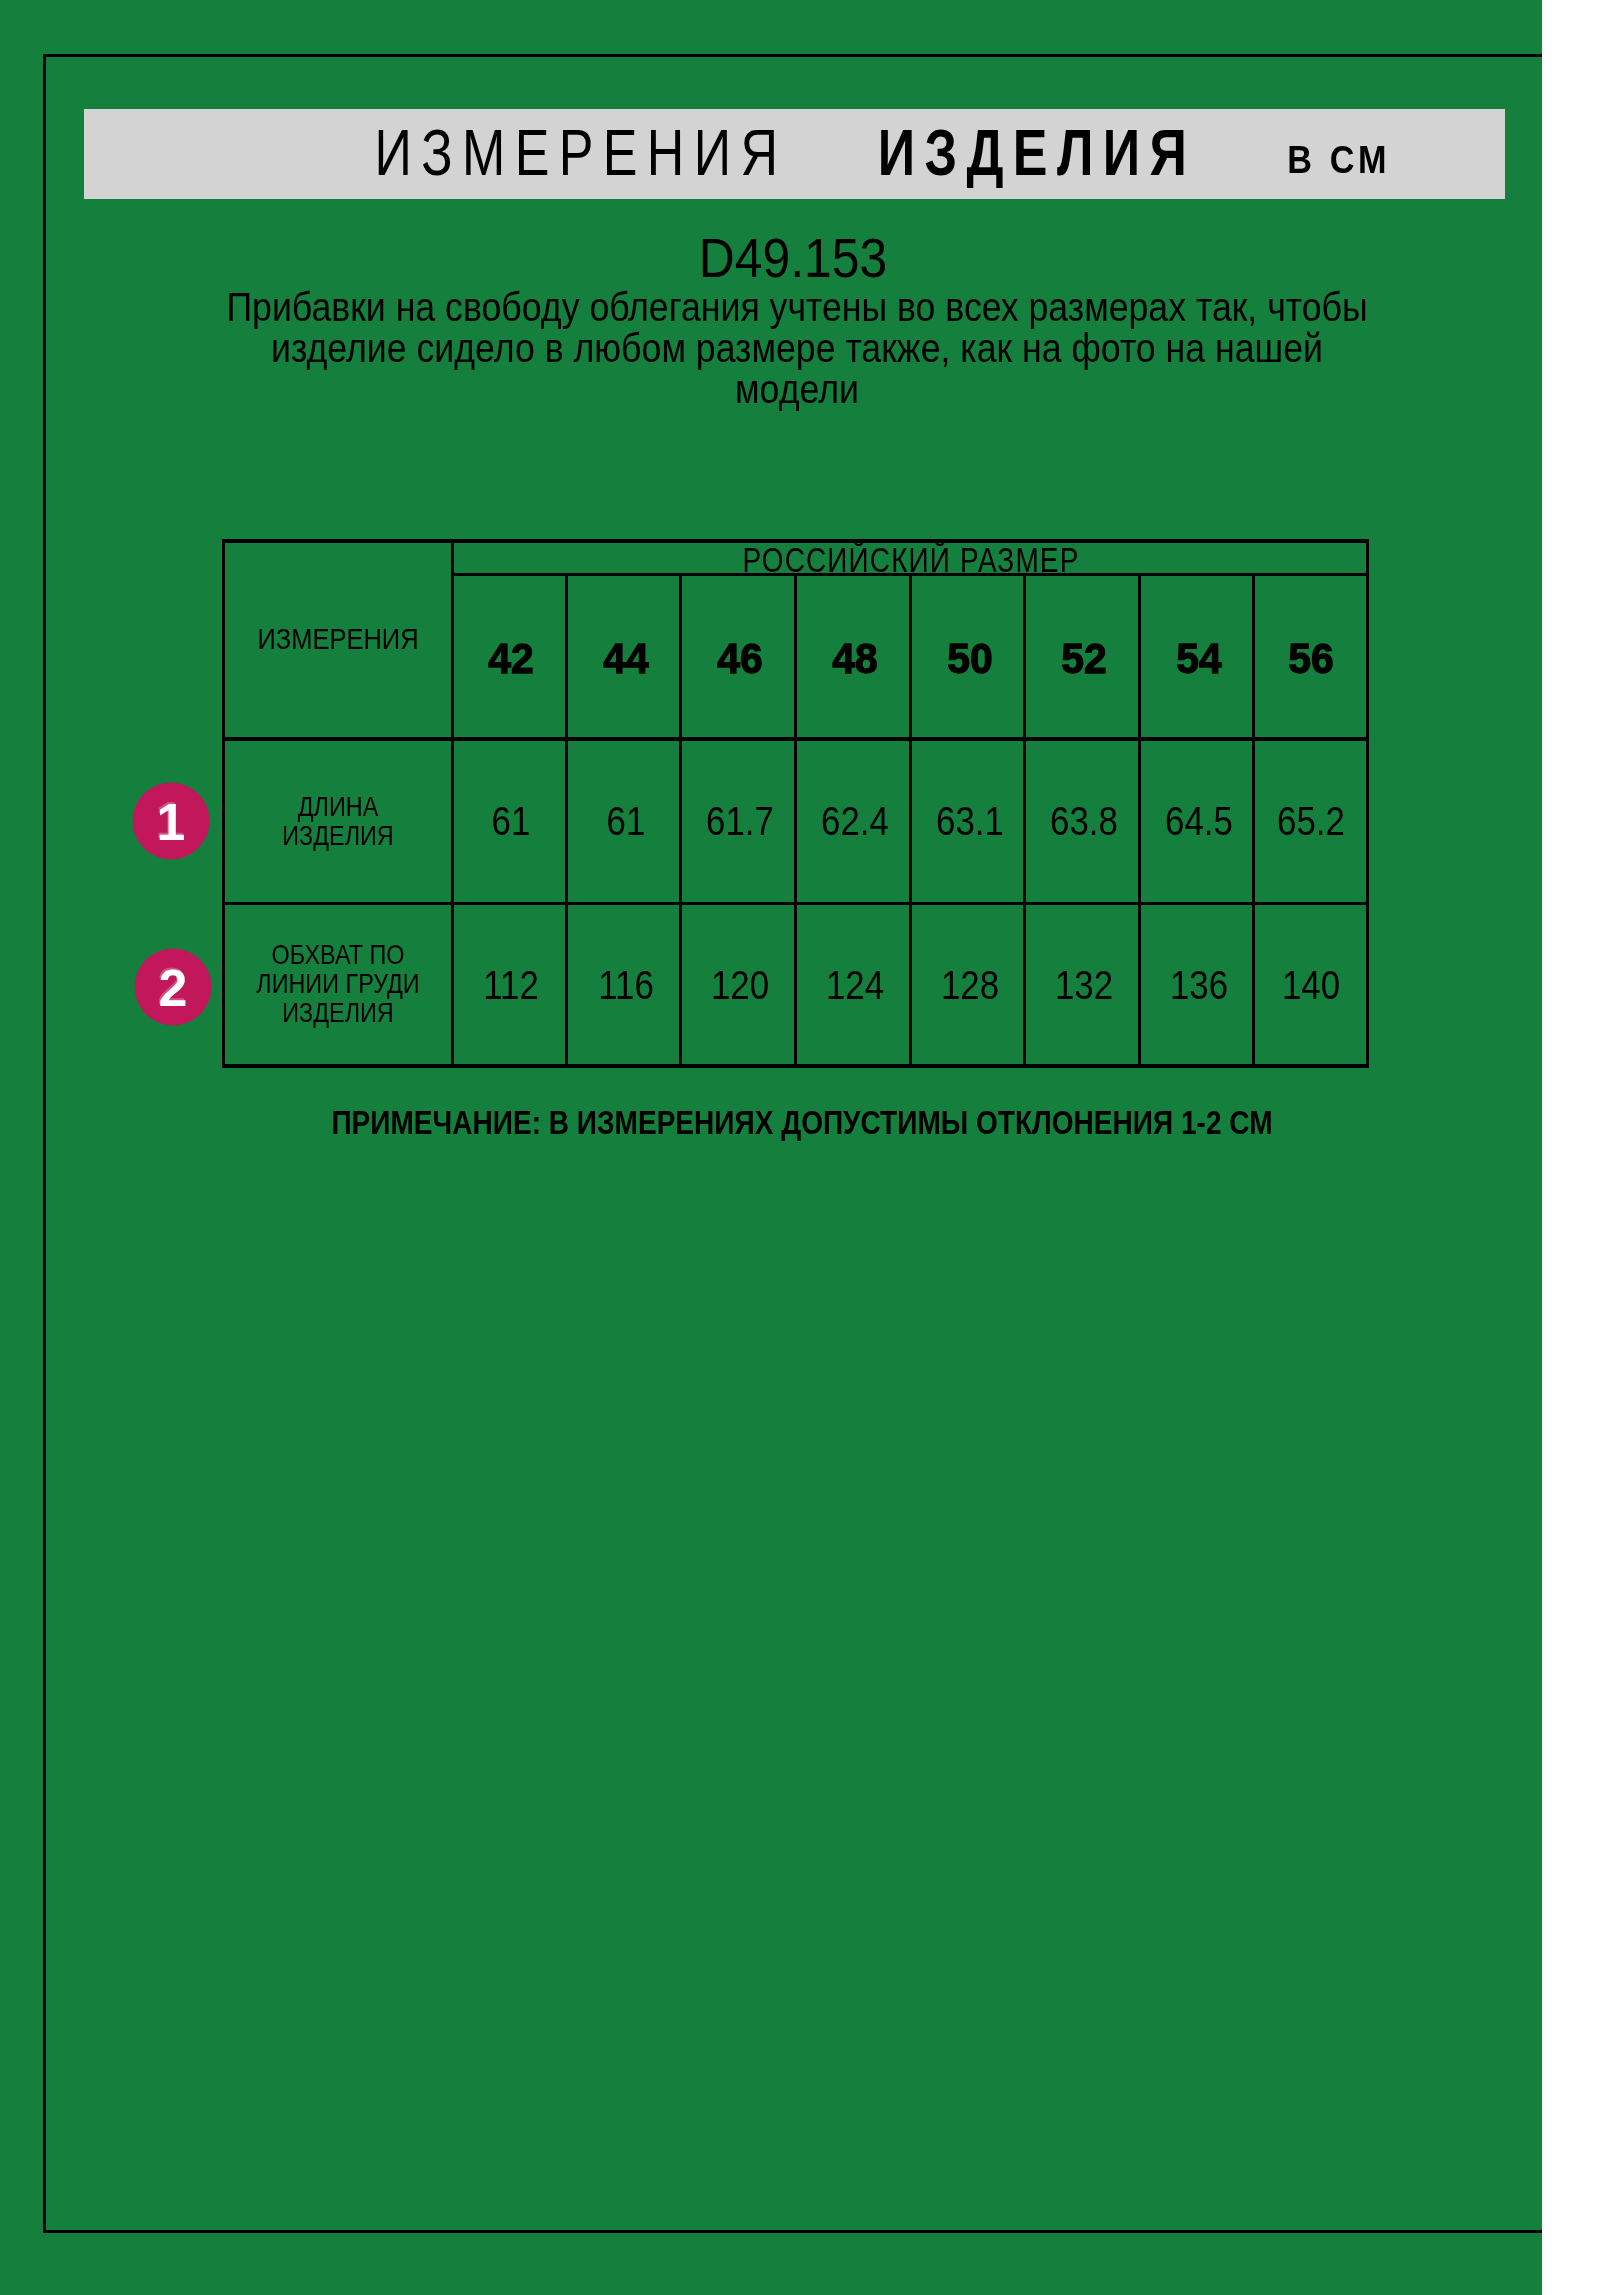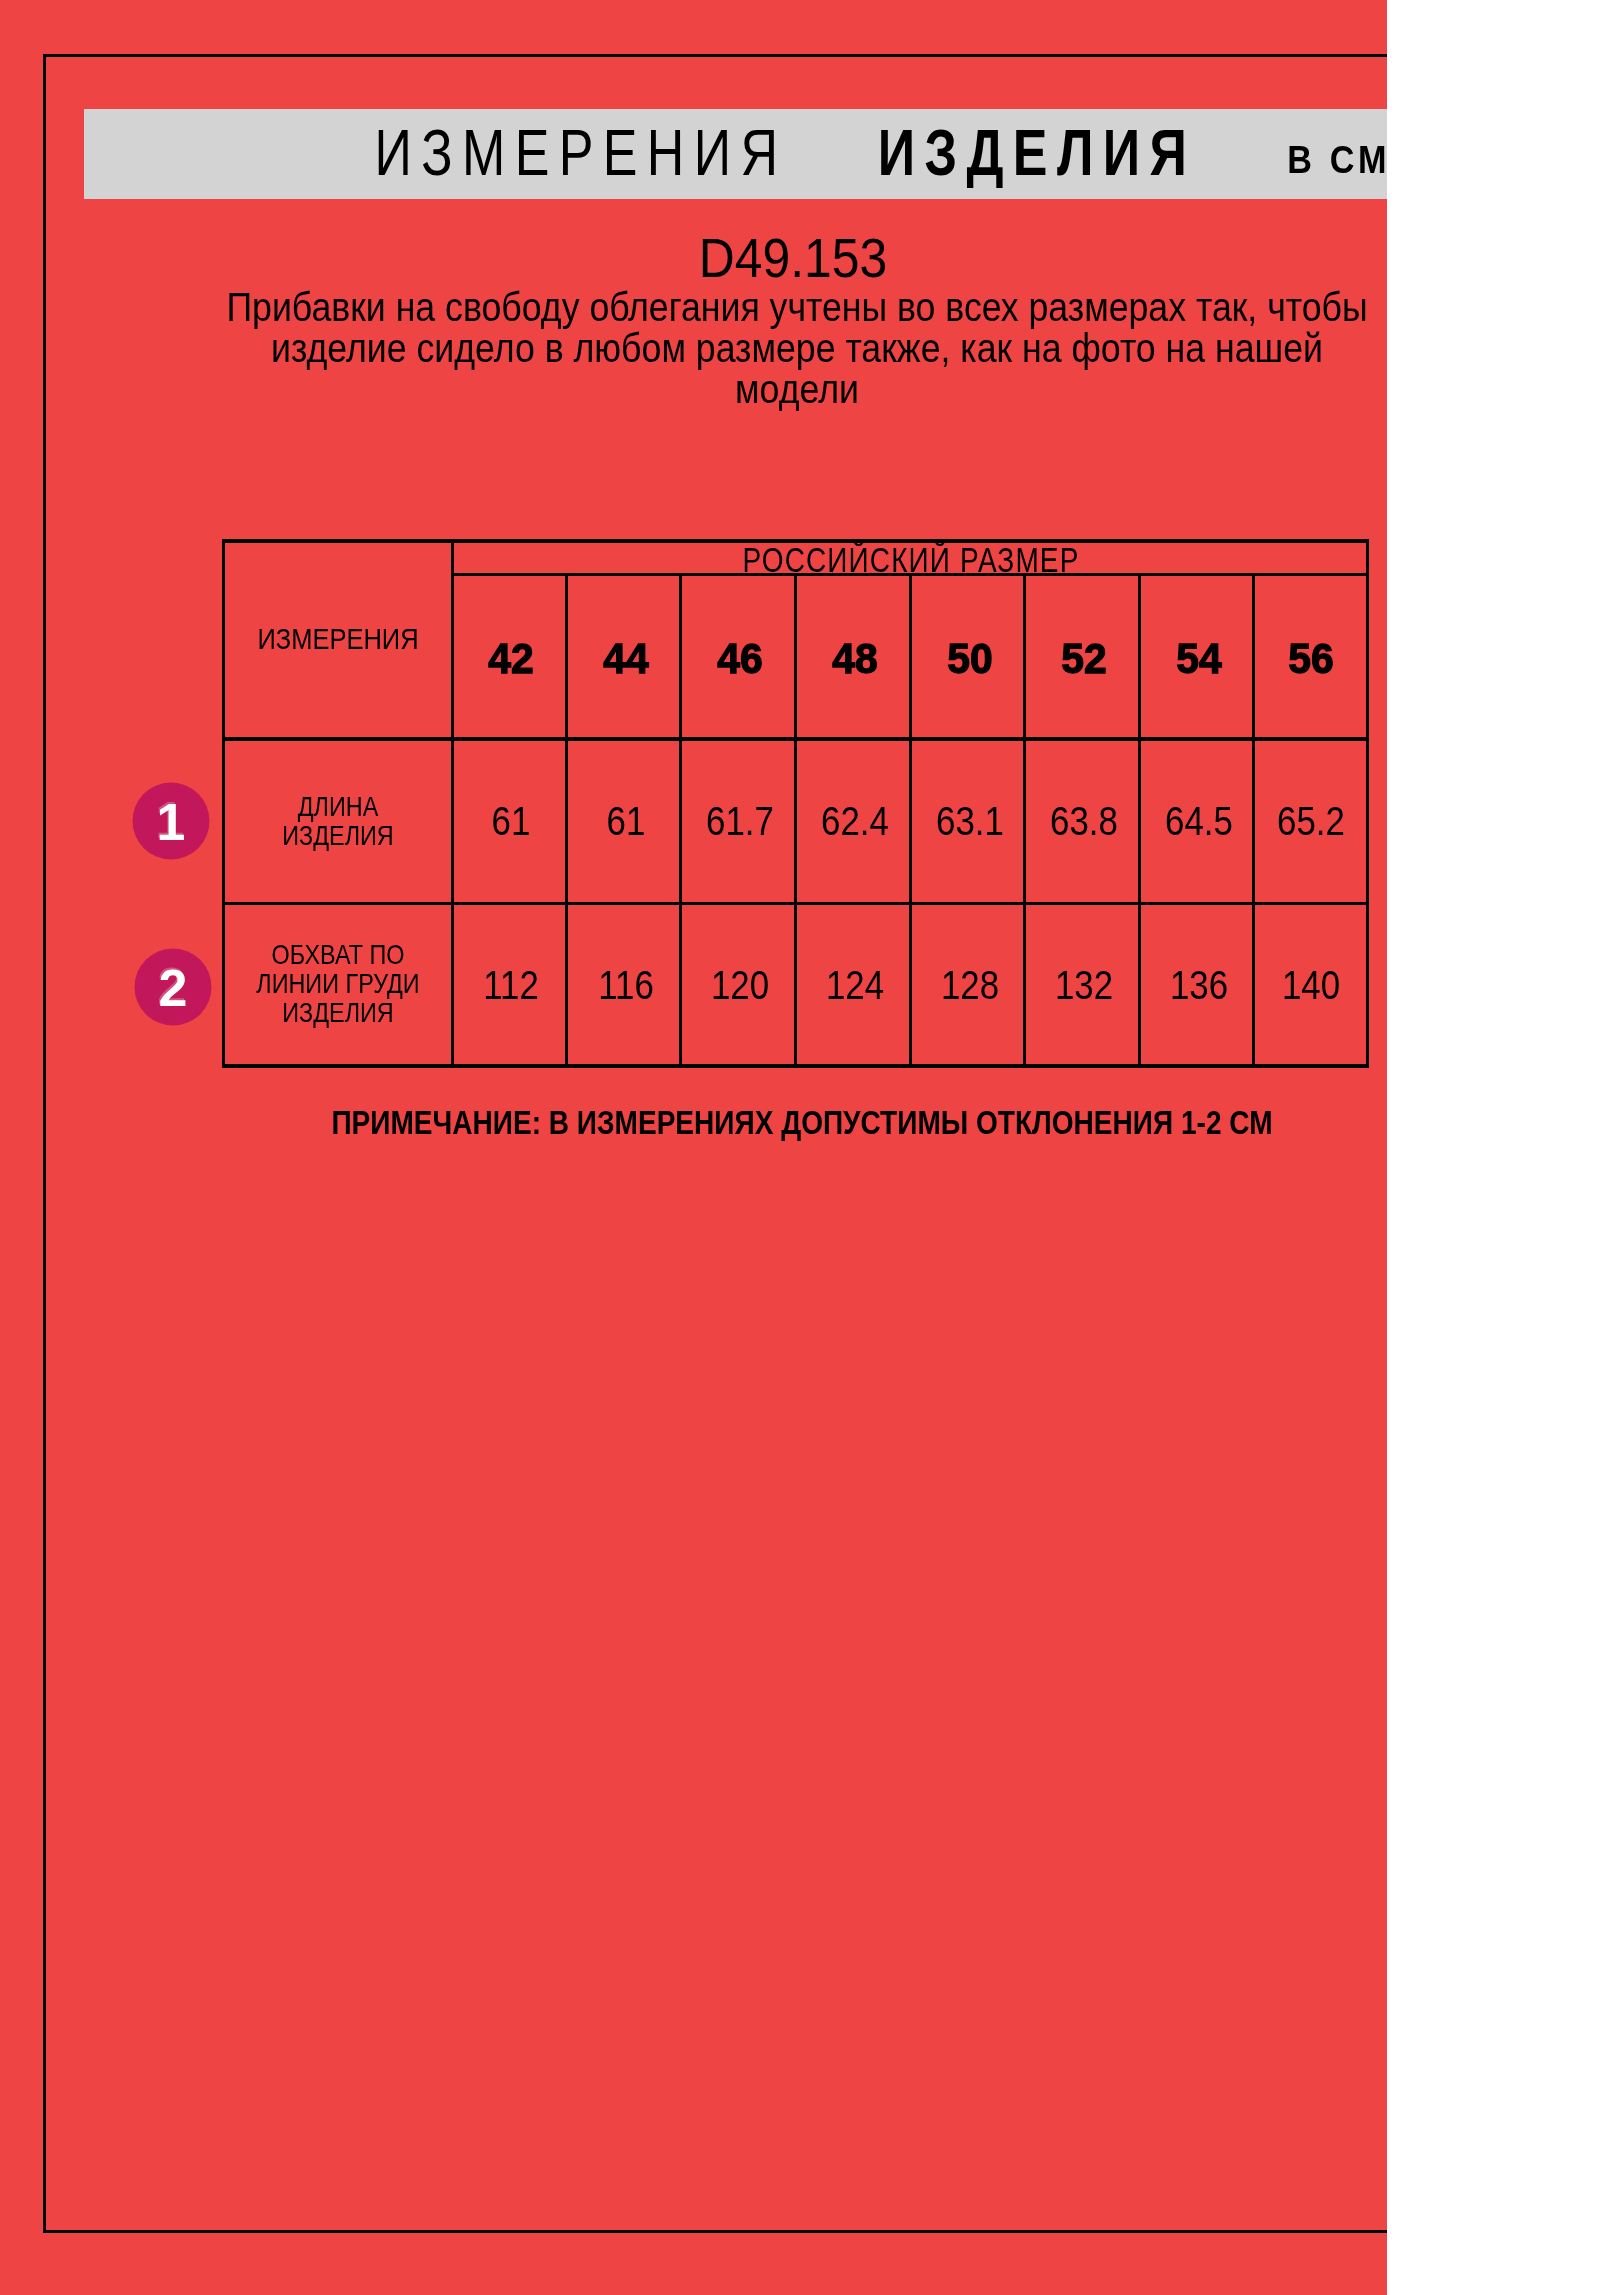--- a/index.html
+++ b/index.html
@@ -1,17 +1,17 @@
 <!DOCTYPE html>
 <html style="font-size:10.5px"><head>
 <meta charset="utf-8">
 <style>
   html,body{margin:0;padding:0;background:#fff;}
-  .page{position:relative;width:1371px;height:2295px;background:#ef4444;overflow:hidden;
-        font-family:"Liberation Sans","DejaVu Sans",sans-serif;color:#000;padding-left:16px;}
+  .page{position:relative;width:1542px;height:2295px;background:#15803d;overflow:hidden;
+        font-family:"Liberation Sans","DejaVu Sans",sans-serif;color:#000;}
   .frame{position:absolute;left:43px;top:54px;width:1506px;height:2179px;
          border:3.3px solid #000;box-sizing:border-box;}
   .band{position:absolute;left:84px;top:109px;width:1421px;height:90px;background:#d3d3d3;}
   
   .cc{position:absolute;transform:translate(-50%,-50%) scaleX(var(--sx,1));
       white-space:nowrap;text-align:center;line-height:1;}
   .t-big{font-size:65px;letter-spacing:0.18em;--sx:0.8;}
   .t-big.bold{font-weight:700;}
   .t-small{font-size:38px;font-weight:700;letter-spacing:0.12em;--sx:0.9;}
   .code{font-size:56px;--sx:0.89;}

